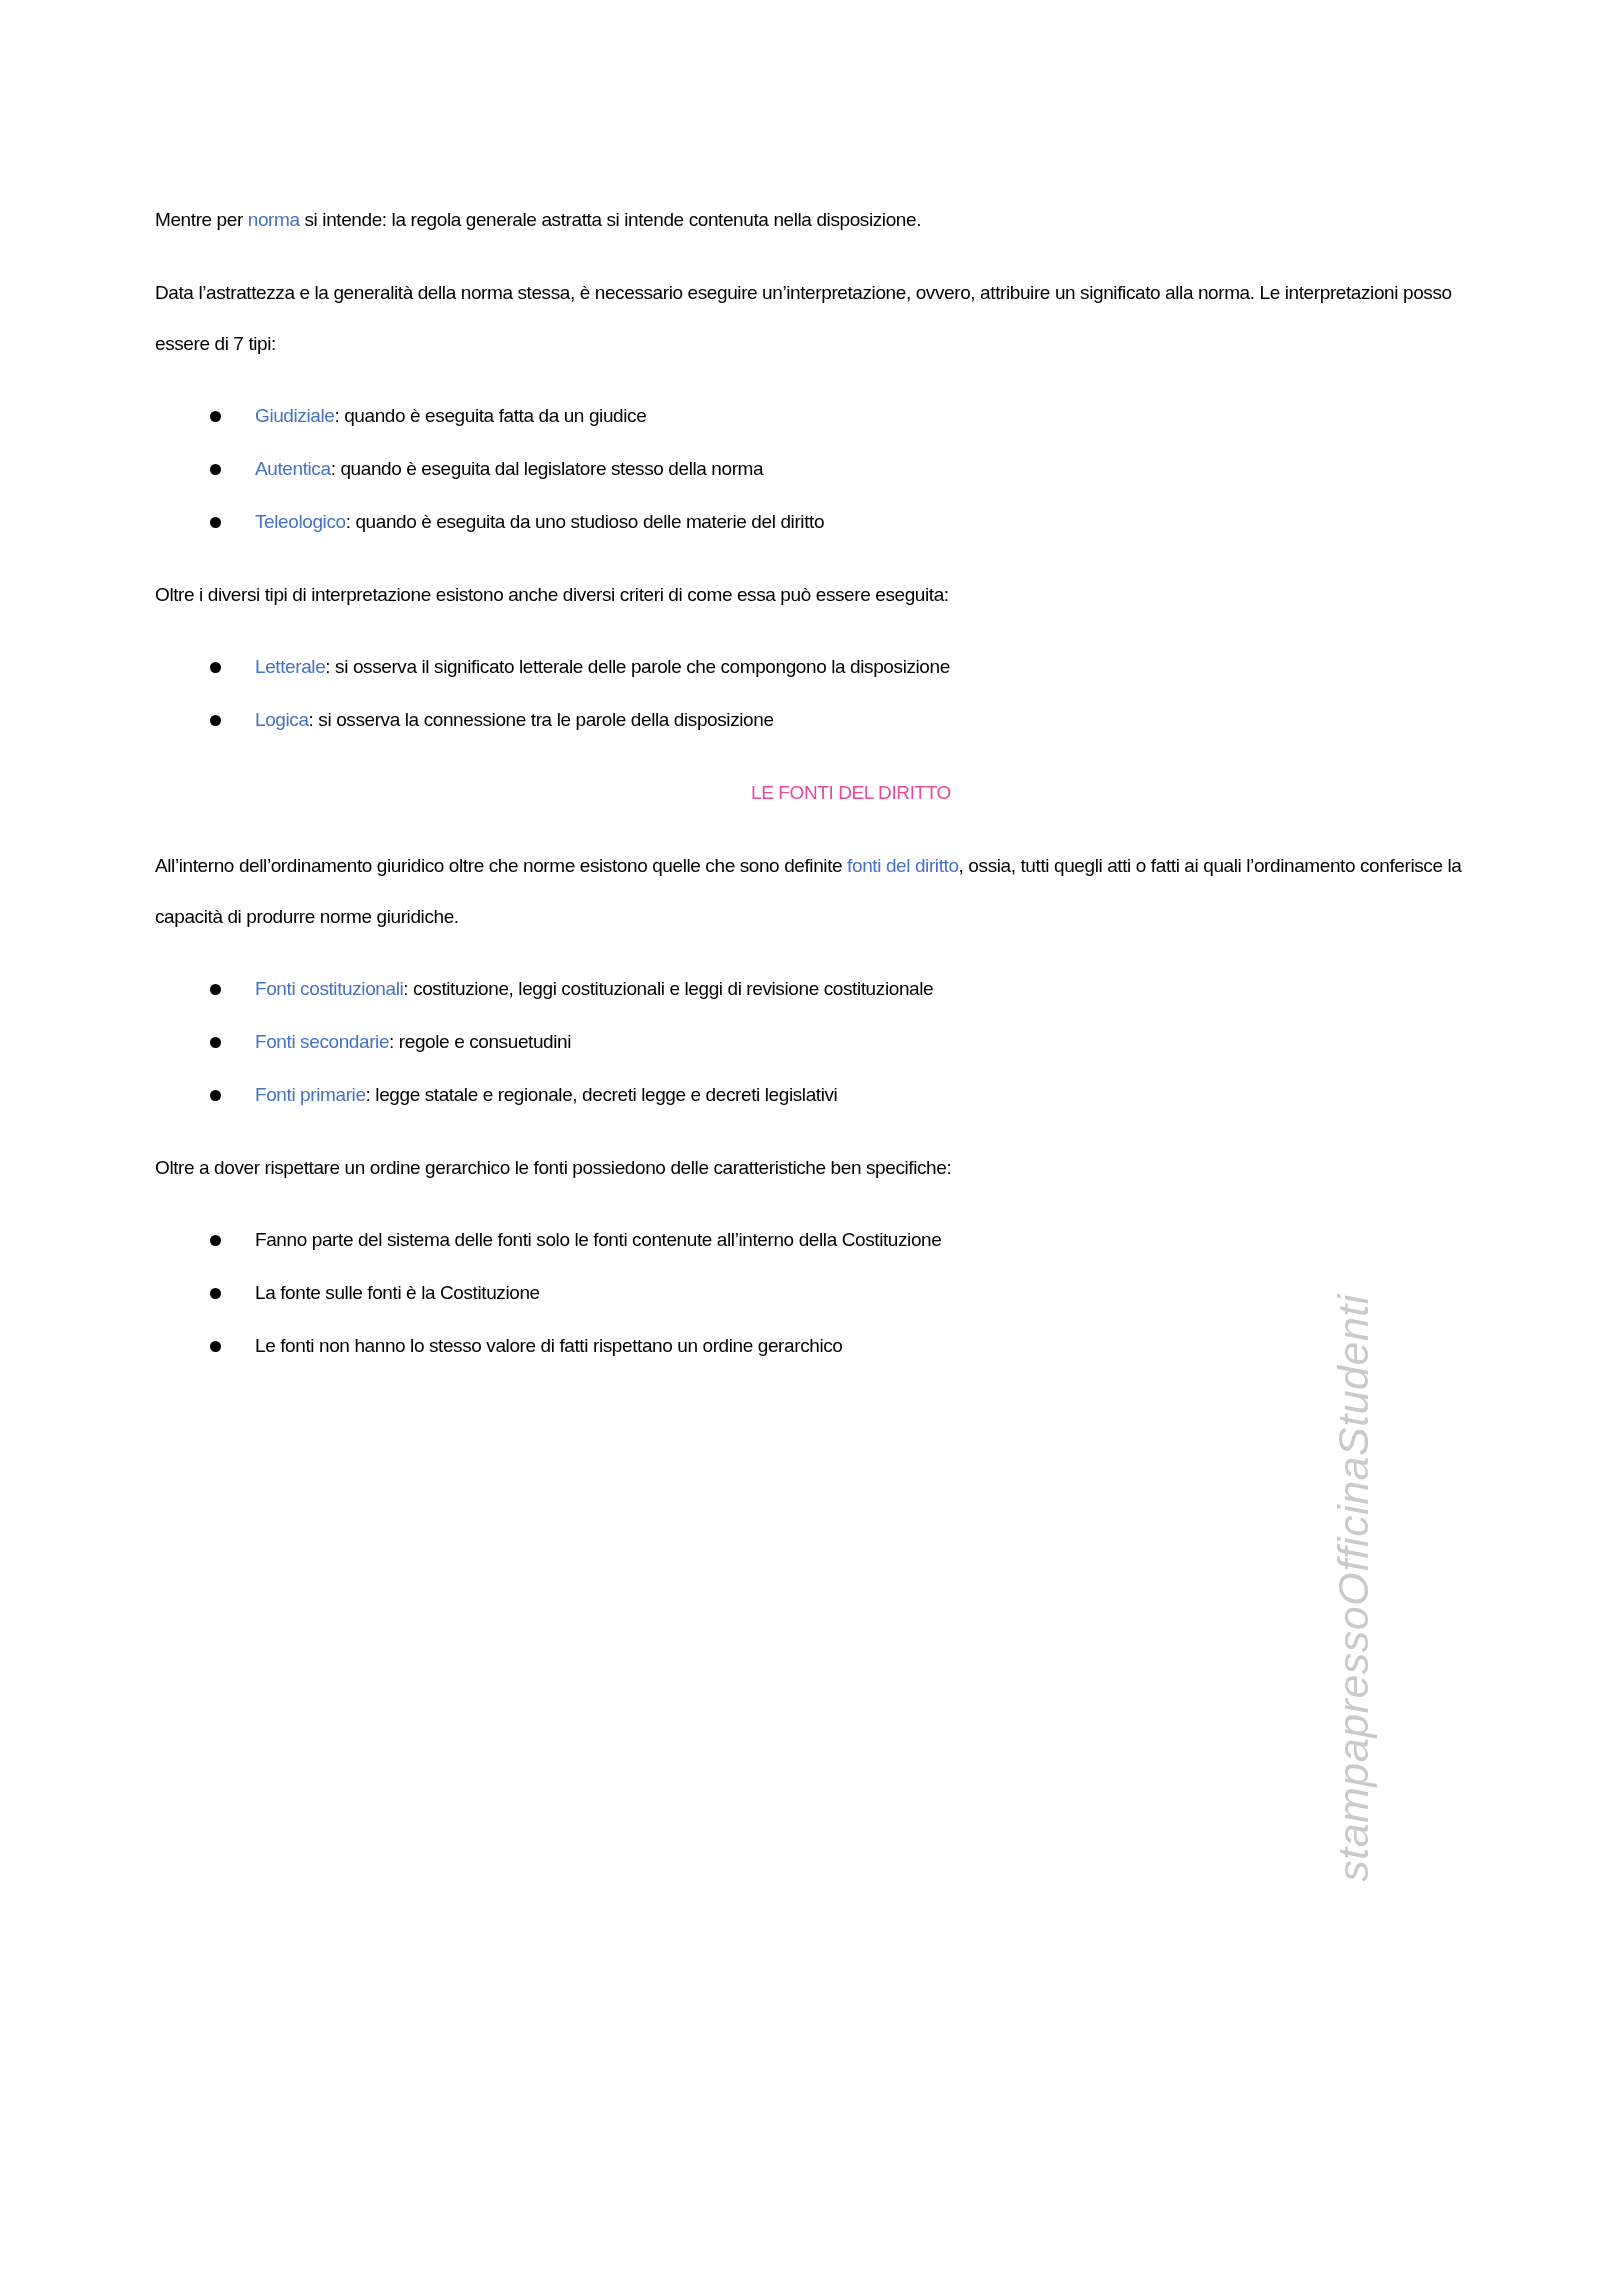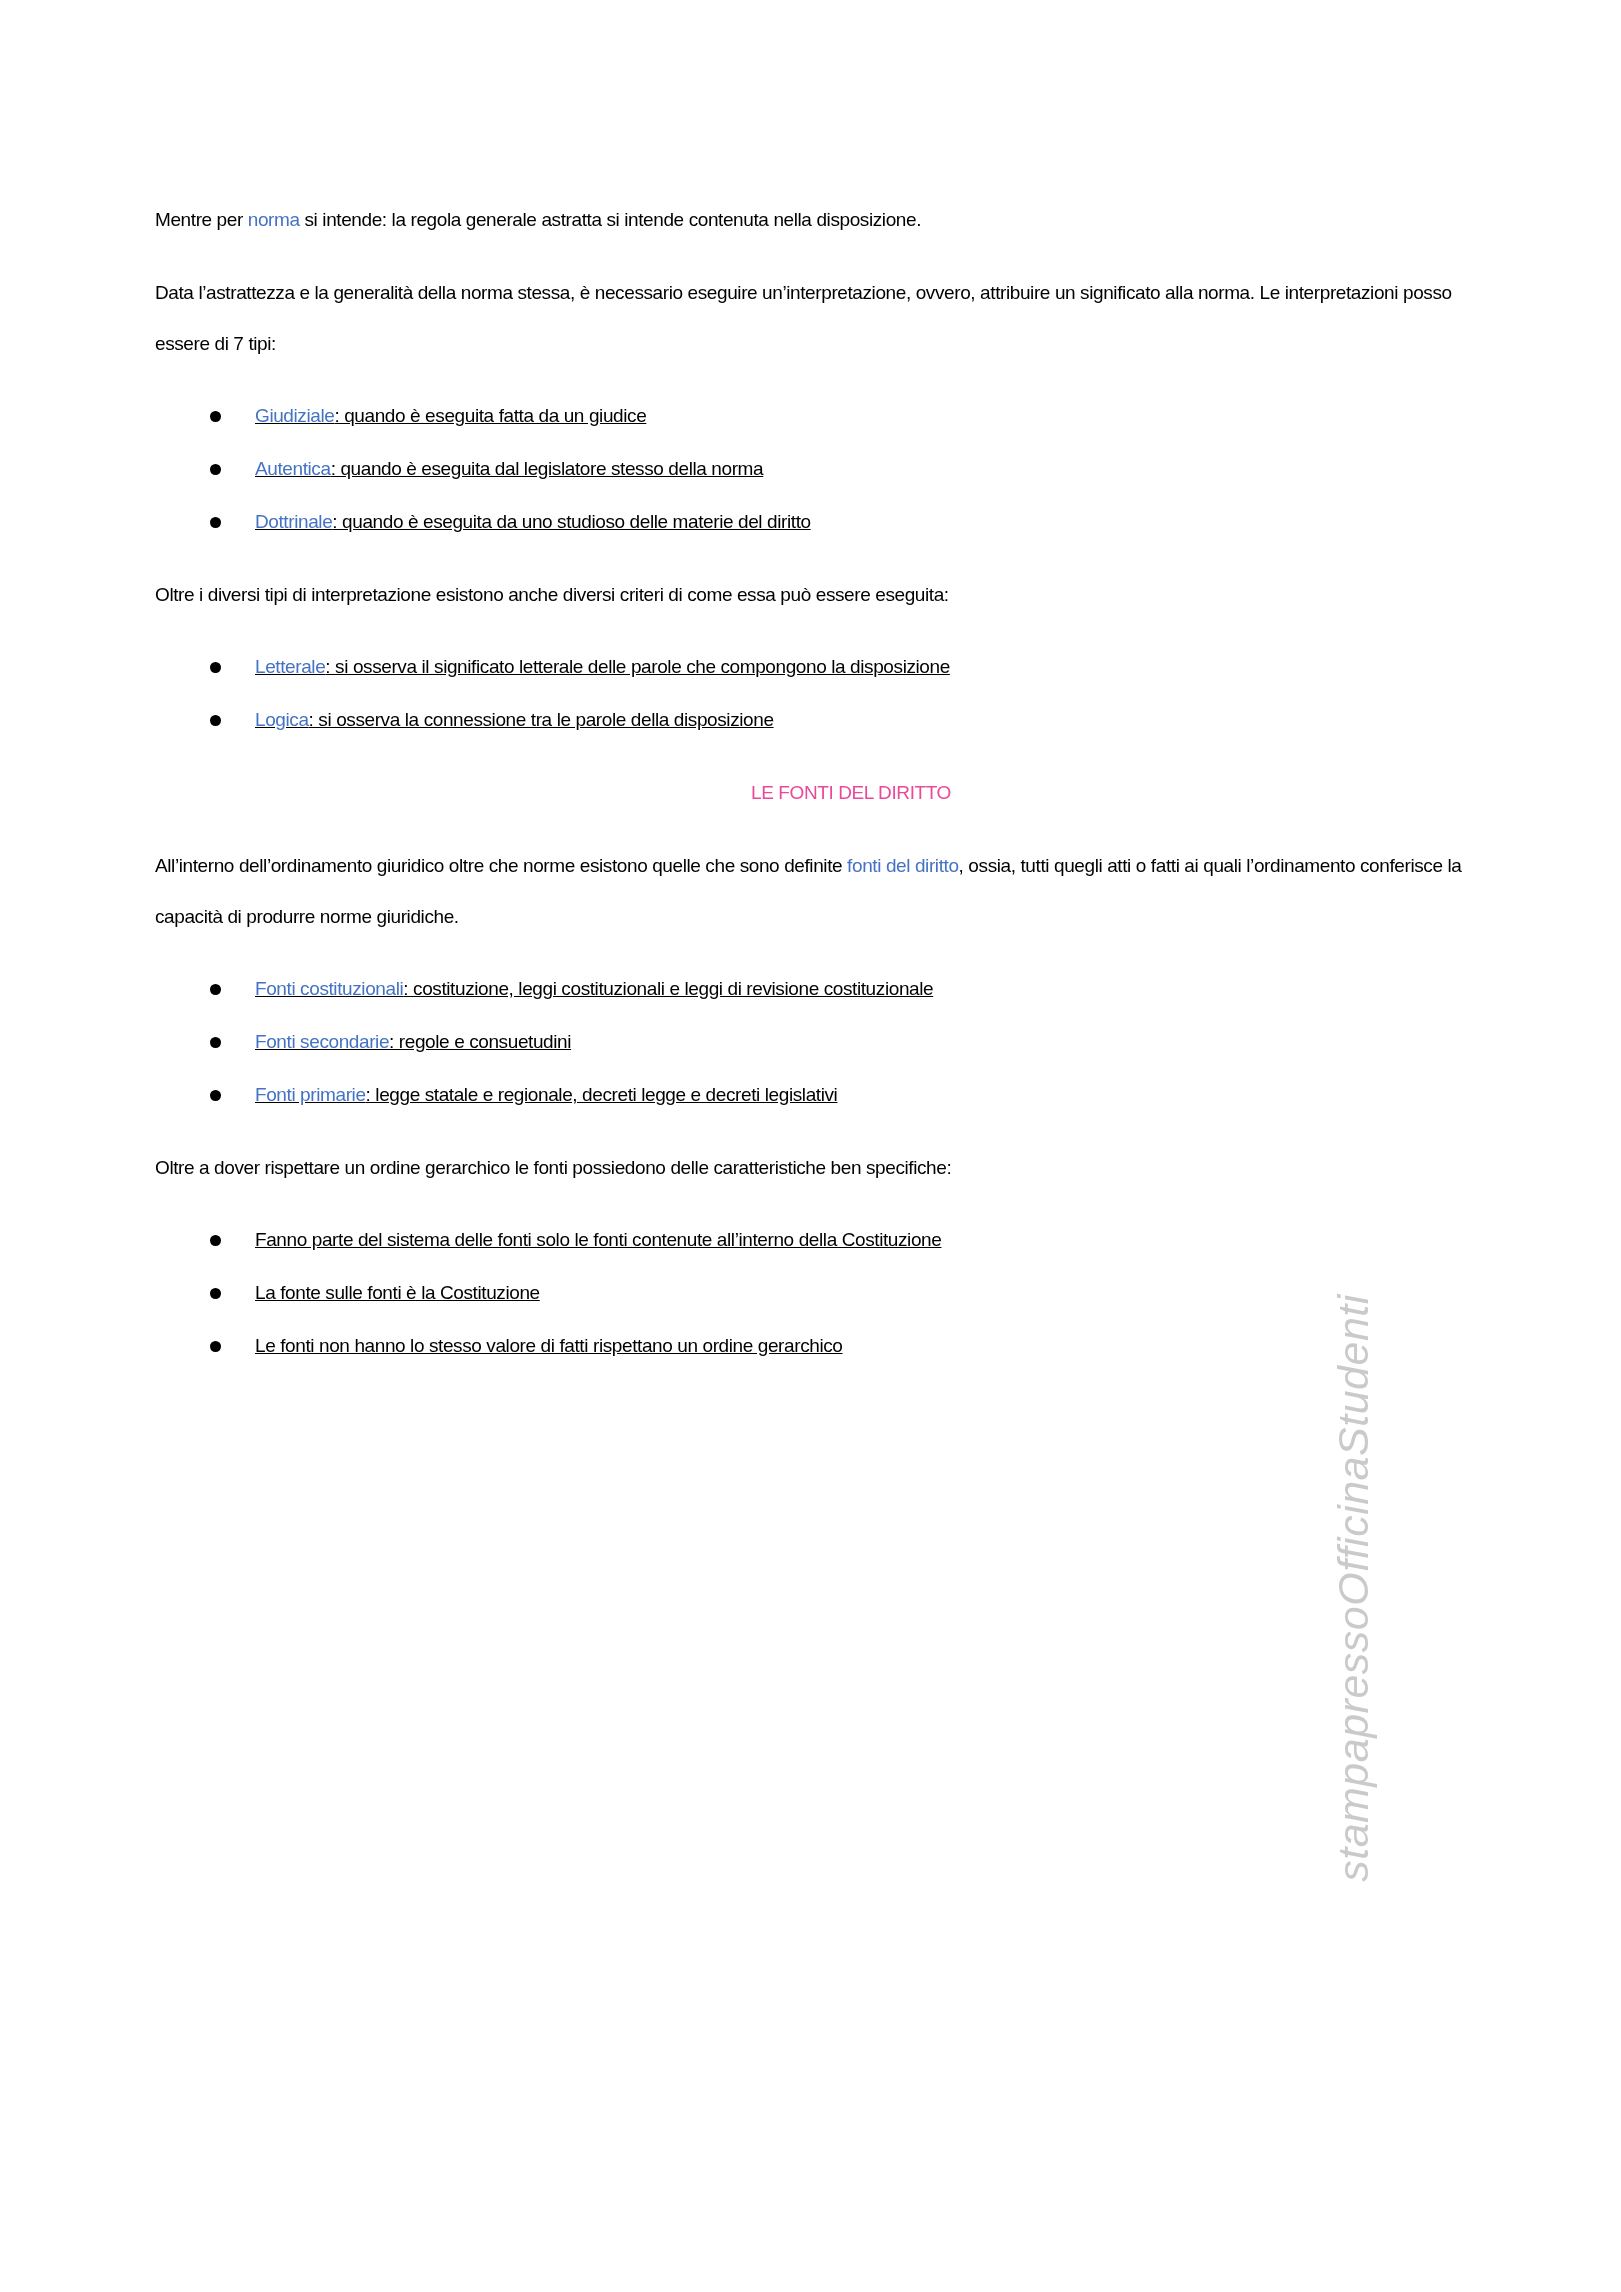--- a/index.html
+++ b/index.html
@@ -3,21 +3,21 @@
 <meta charset="utf-8">
 <style>
   html, body { margin: 0; padding: 0; background: #ffffff; }
   body { width: 1621px; height: 2293px; position: relative; overflow: hidden;
          font-family: "Liberation Sans", sans-serif; color: #000; }
   .page { position: absolute; left: 0; top: 0; width: 1621px; height: 2293px; }
   .content { position: absolute; left: 155px; top: 194px; width: 1333px;
              font-size: 19px; line-height: 51px; letter-spacing: -0.4px; }
   p { margin: 0 0 21.6px 0; }
   ul { list-style: none; margin: 0 0 21.6px 0; padding: 0; }
-  li { position: relative; padding-left: 100px; margin-bottom: 2px; text-decoration: underline; }
+  li { position: relative; padding-left: 100px; margin-bottom: 2px; }
   li .dot { position: absolute; left: 55px; top: 20.6px; width: 10.8px; height: 10.8px;
             border-radius: 50%; background: #000; }
   .hl { color: #4472c4; }
   .heading { text-align: center; color: #ec4899; margin: 0 0 21.6px 0; padding-left: 59px; }
   .watermark { position: absolute; left: 1353px; top: 1588px; transform: translate(-50%, -50%) rotate(-90deg);
                font-style: italic; color: #cacaca; font-size: 43px; letter-spacing: 0.5px;
                white-space: nowrap; line-height: 1; }
 </style>
 </head>
 <body>
@@ -27,21 +27,21 @@
 
     <p>
       <span>Mentre per </span><span class="hl">norma</span><span> si intende: la regola generale astratta si intende contenuta nella disposizione.</span>
     </p>
 
     <p>Data l’astrattezza e la generalità della norma stessa, è necessario eseguire un’interpretazione, ovvero, attribuire un significato alla norma. Le interpretazioni posso essere di 7 tipi:</p>
 
     <ul>
       <li><span class="dot"></span><span class="hl">Giudiziale</span><span>: quando è eseguita fatta da un giudice</span></li>
       <li><span class="dot"></span><span class="hl">Autentica</span><span>: quando è eseguita dal legislatore stesso della norma</span></li>
-      <li><span class="dot"></span><span class="hl">Dottrinale</span><span>: quando è eseguita da uno studioso delle materie del diritto</span></li>
+      <li><span class="dot"></span><span class="hl">Teleologico</span><span>: quando è eseguita da uno studioso delle materie del diritto</span></li>
     </ul>
 
     <p>Oltre i diversi tipi di interpretazione esistono anche diversi criteri di come essa può essere eseguita:</p>
 
     <ul>
       <li><span class="dot"></span><span class="hl">Letterale</span><span>: si osserva il significato letterale delle parole che compongono la disposizione</span></li>
       <li><span class="dot"></span><span class="hl">Logica</span><span>: si osserva la connessione tra le parole della disposizione</span></li>
     </ul>
 
     <p class="heading">LE FONTI DEL DIRITTO</p>

